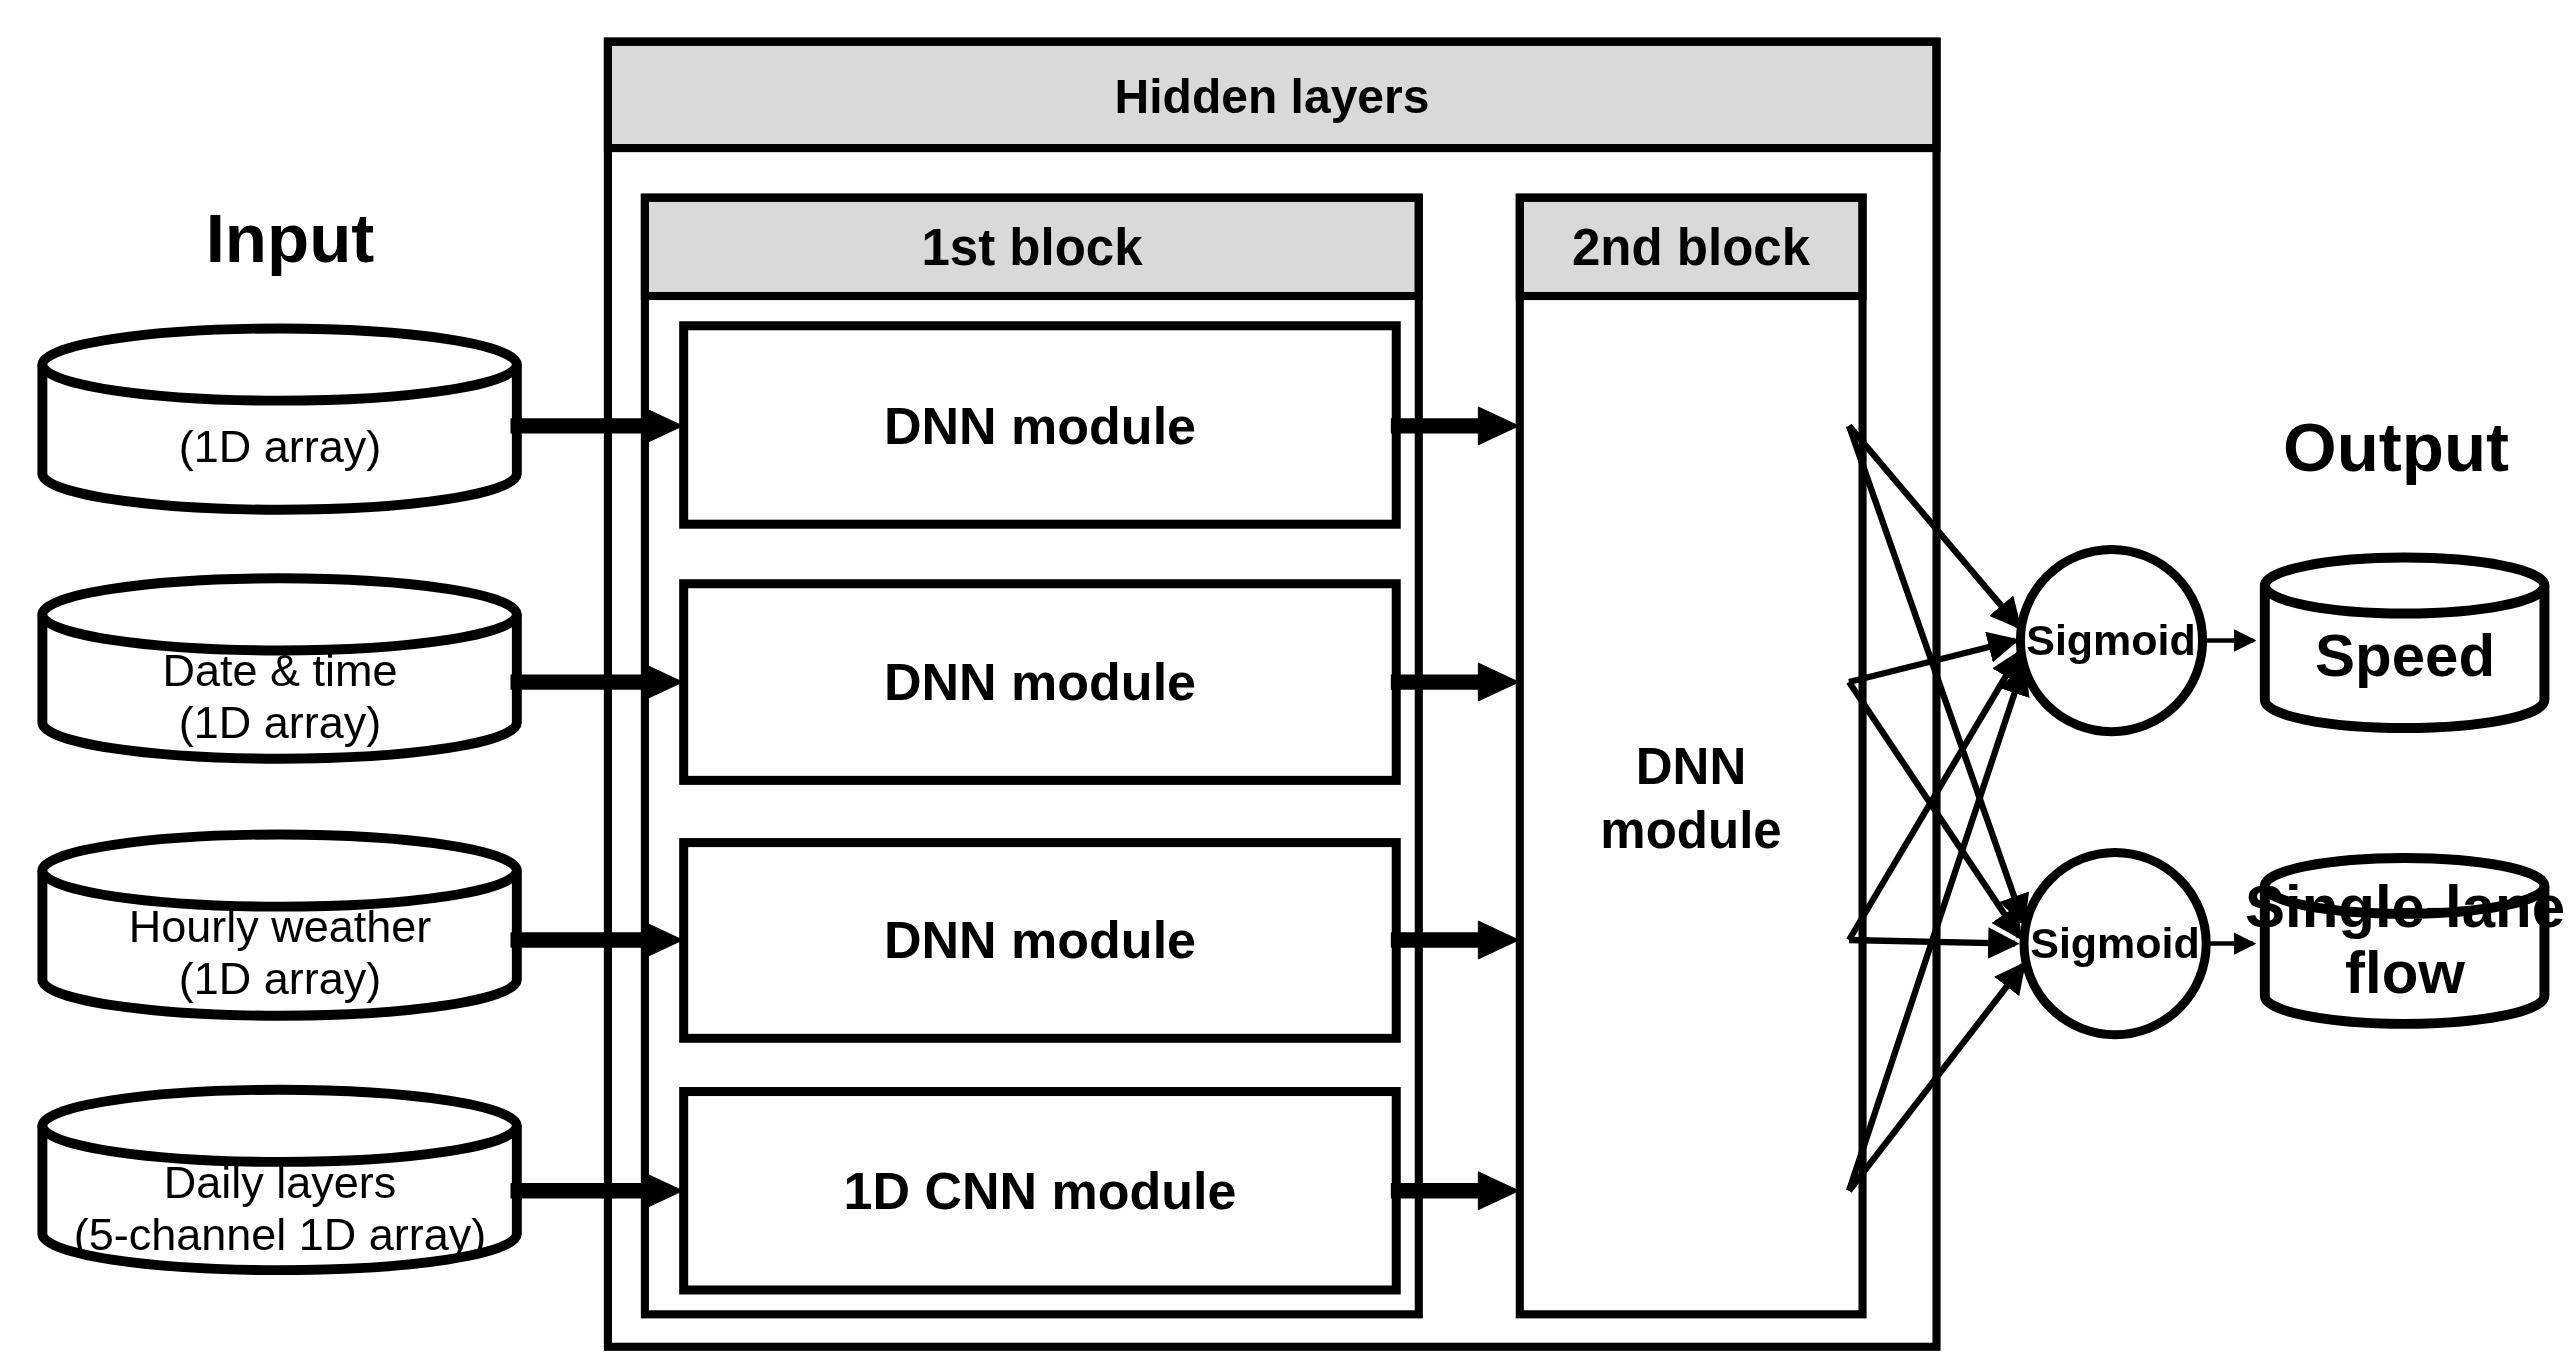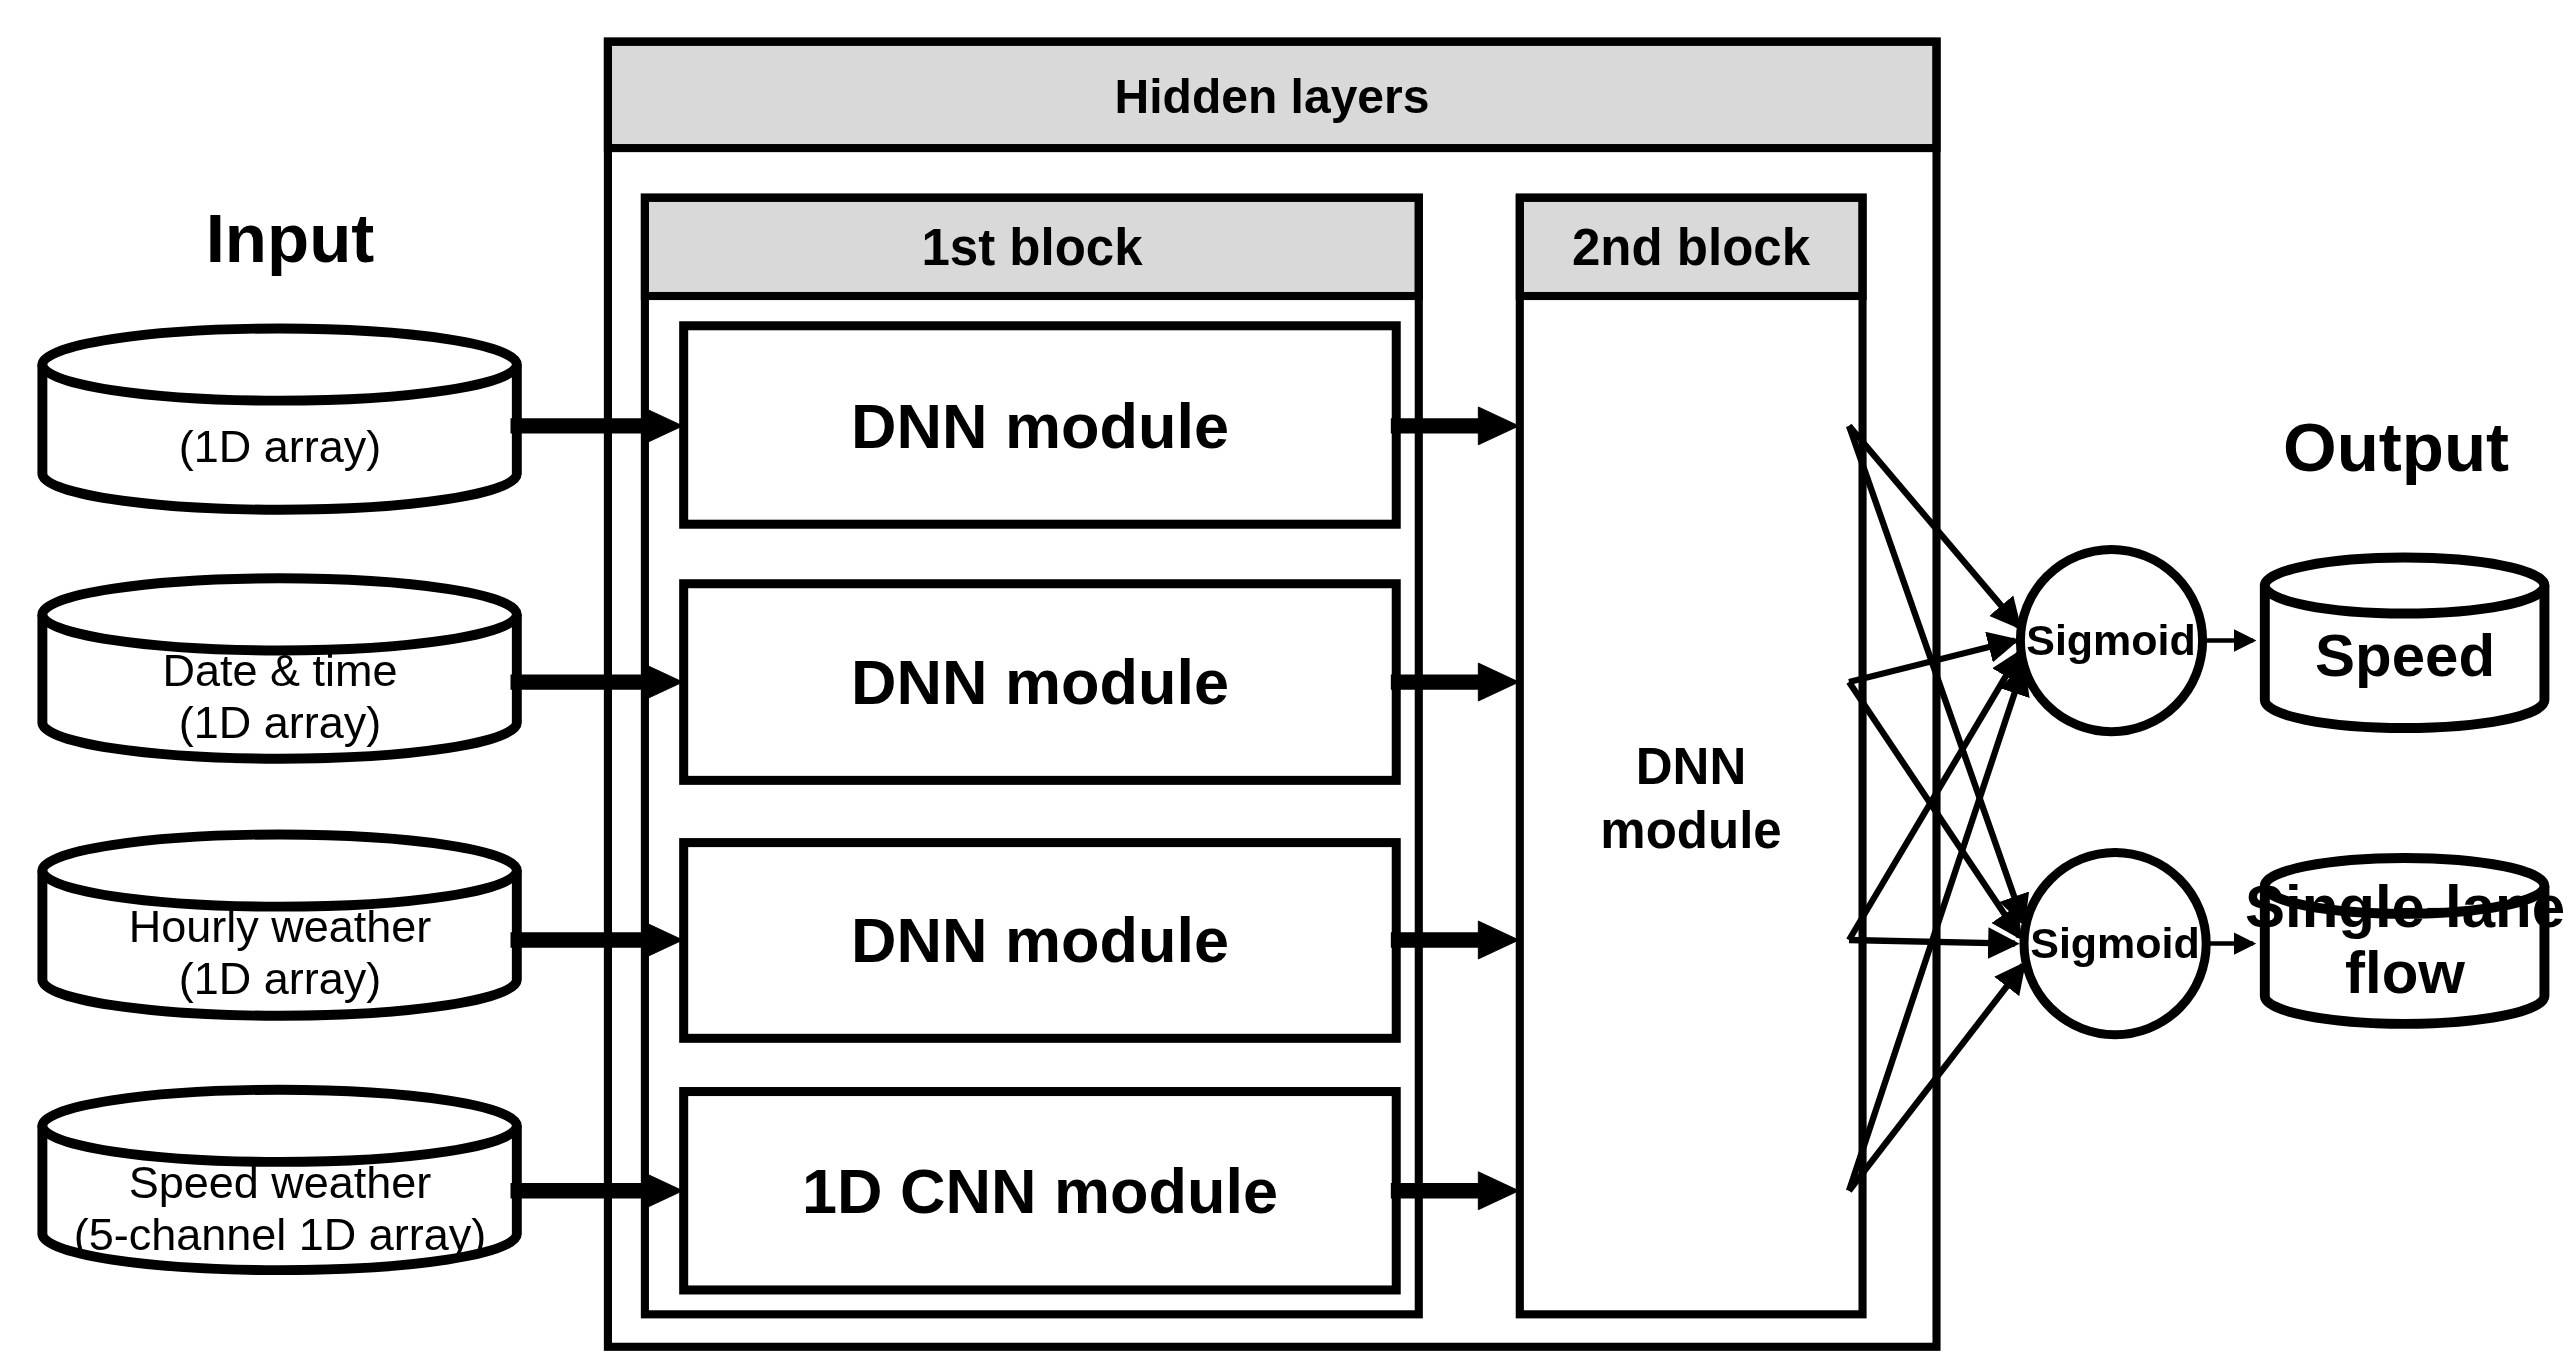--- a/index.html
+++ b/index.html
@@ -17,21 +17,21 @@
     position: absolute;
     transform: translate(-50%, -50%);
     text-align: center;
     white-space: nowrap;
     color: #000;
   }
   .lbl .line { display: block; }
   .section-title { font-size: 69px; font-weight: bold; }
   .outer-hdr     { font-size: 48px; font-weight: bold; }
   .block-hdr     { font-size: 51px; font-weight: bold; }
-  .module-lbl    { font-size: 63px; font-weight: bold; }
+  .module-lbl    { font-size: 52px; font-weight: bold; }
   .module-lbl2   { font-size: 51px; font-weight: bold; line-height: 1.25; }
   .cyl-lbl       { font-size: 45px; font-weight: normal; line-height: 1.15; }
   .sig-lbl       { font-size: 43px; font-weight: bold; }
   .out-lbl       { font-size: 60px; font-weight: bold; line-height: 1.1; }
 </style>
 </head>
 <body>
 
 <div class="canvas">
 
@@ -165,21 +165,21 @@
   </div>
   <div class="lbl cyl-lbl" style="left:280px; top:697px;">
     <span class="line">Date &amp; time</span>
     <span class="line">(1D array)</span>
   </div>
   <div class="lbl cyl-lbl" style="left:280px; top:953px;">
     <span class="line">Hourly weather</span>
     <span class="line">(1D array)</span>
   </div>
   <div class="lbl cyl-lbl" style="left:280px; top:1209px;">
-    <span class="line">Speed weather</span>
+    <span class="line">Daily layers</span>
     <span class="line">(5-channel 1D array)</span>
   </div>
 
   <div class="lbl sig-lbl" style="left:2111px; top:640px;">Sigmoid</div>
   <div class="lbl sig-lbl" style="left:2115px; top:943px;">Sigmoid</div>
 
   <div class="lbl out-lbl" style="left:2405px; top:656px;">Speed</div>
   <div class="lbl out-lbl" style="left:2405px; top:940px;">
     <span class="line">Single-lane</span>
     <span class="line">flow</span>

